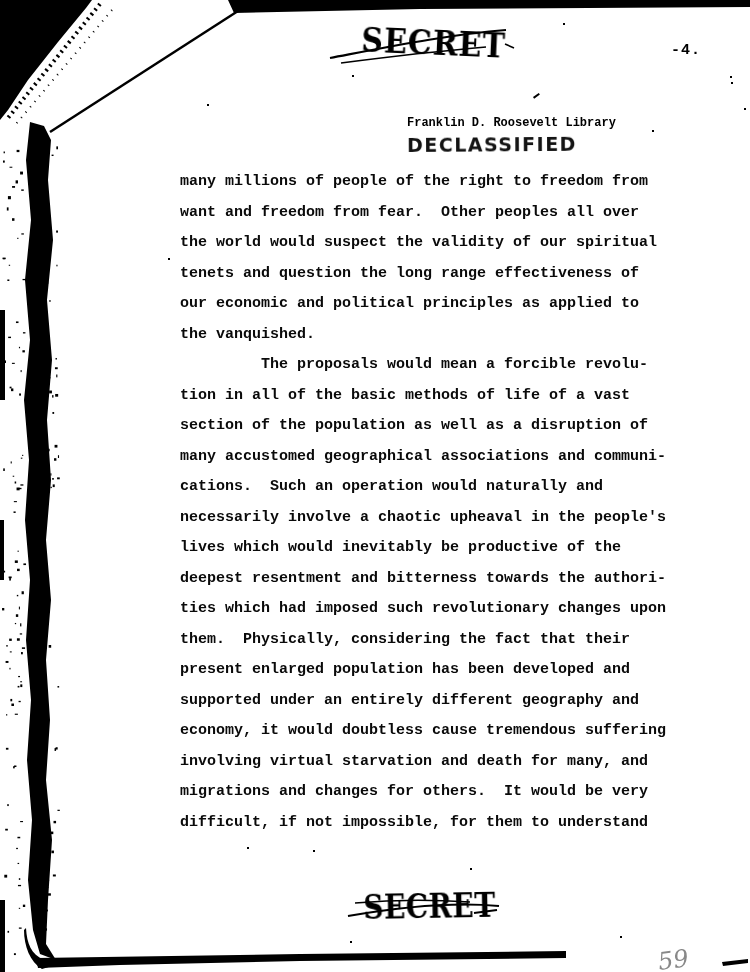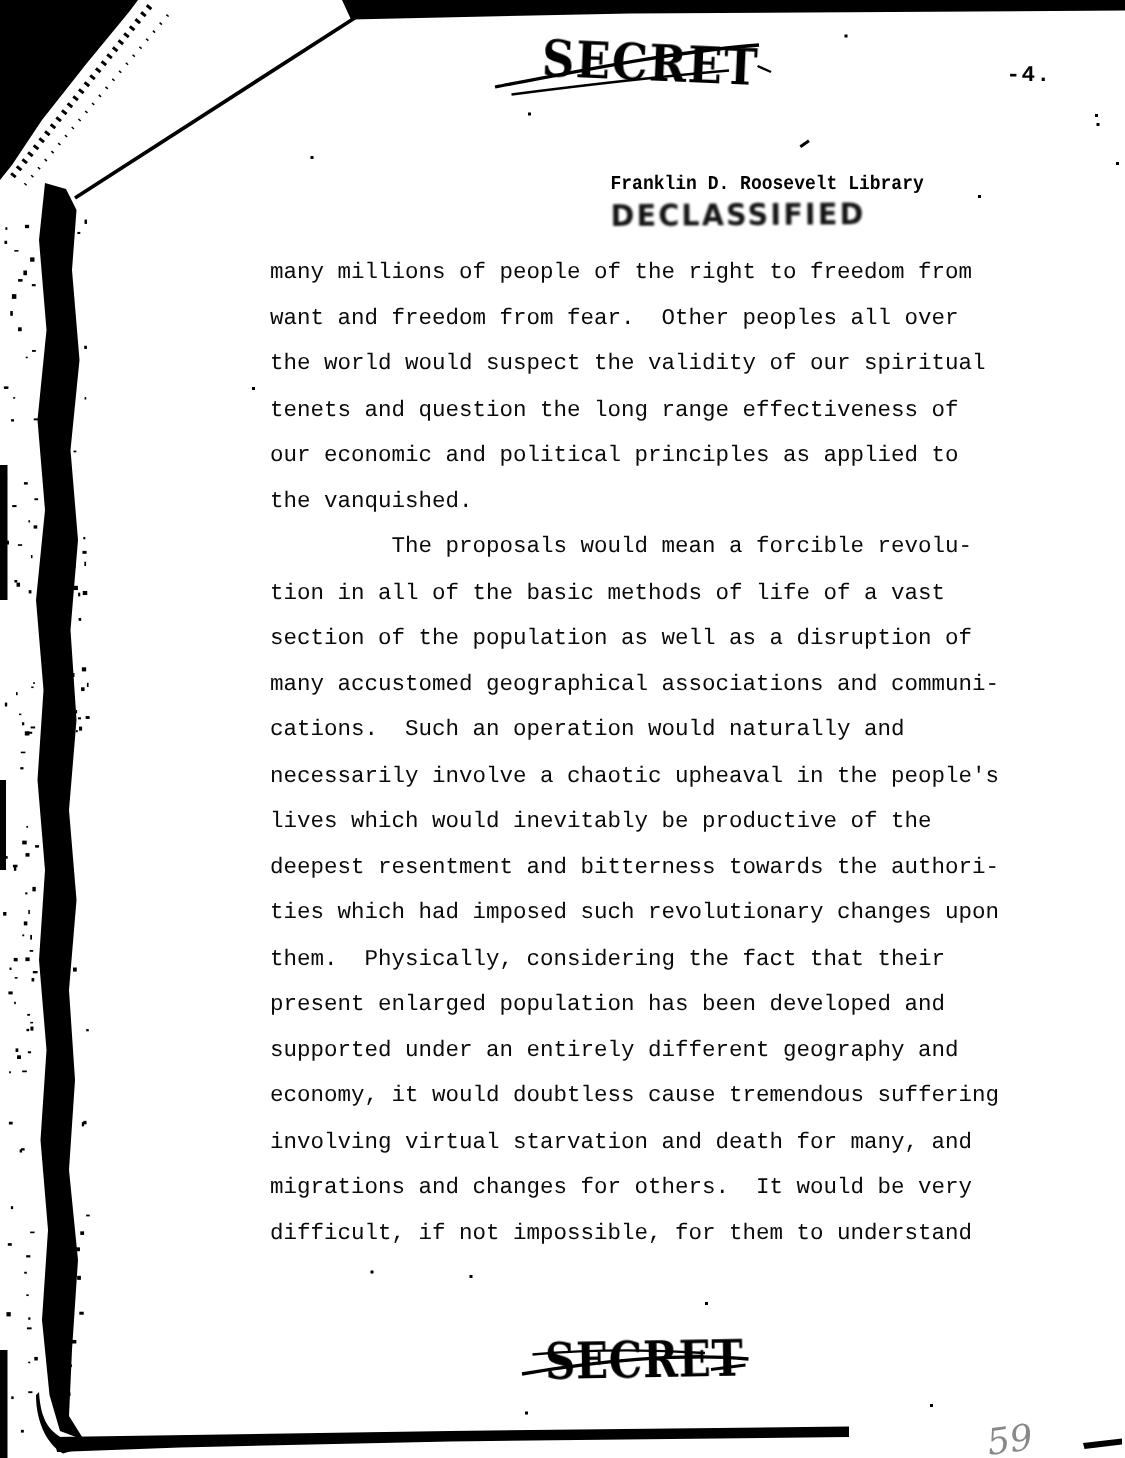--- a/index.html
+++ b/index.html
@@ -69,21 +69,21 @@
     color: #000;
     transform: scaleY(1.05) rotate(-0.4deg);
     transform-origin: left top;
     filter: blur(0.55px) contrast(2);
     opacity: 0.92;
   }
   .body-text {
     position: absolute;
     left: 180px; top: 167px;
     font-family: "Liberation Mono", monospace;
-    font-weight: normal;
+    font-weight: bold;
     font-size: 15px;
     line-height: 30.5px;
     color: #0a0a0a;
     white-space: pre;
     letter-spacing: 0px;
   }
   .handwriting-mark {
     position: absolute;
     left: 658px; top: 946px;
     font-family: "DejaVu Serif", serif;

